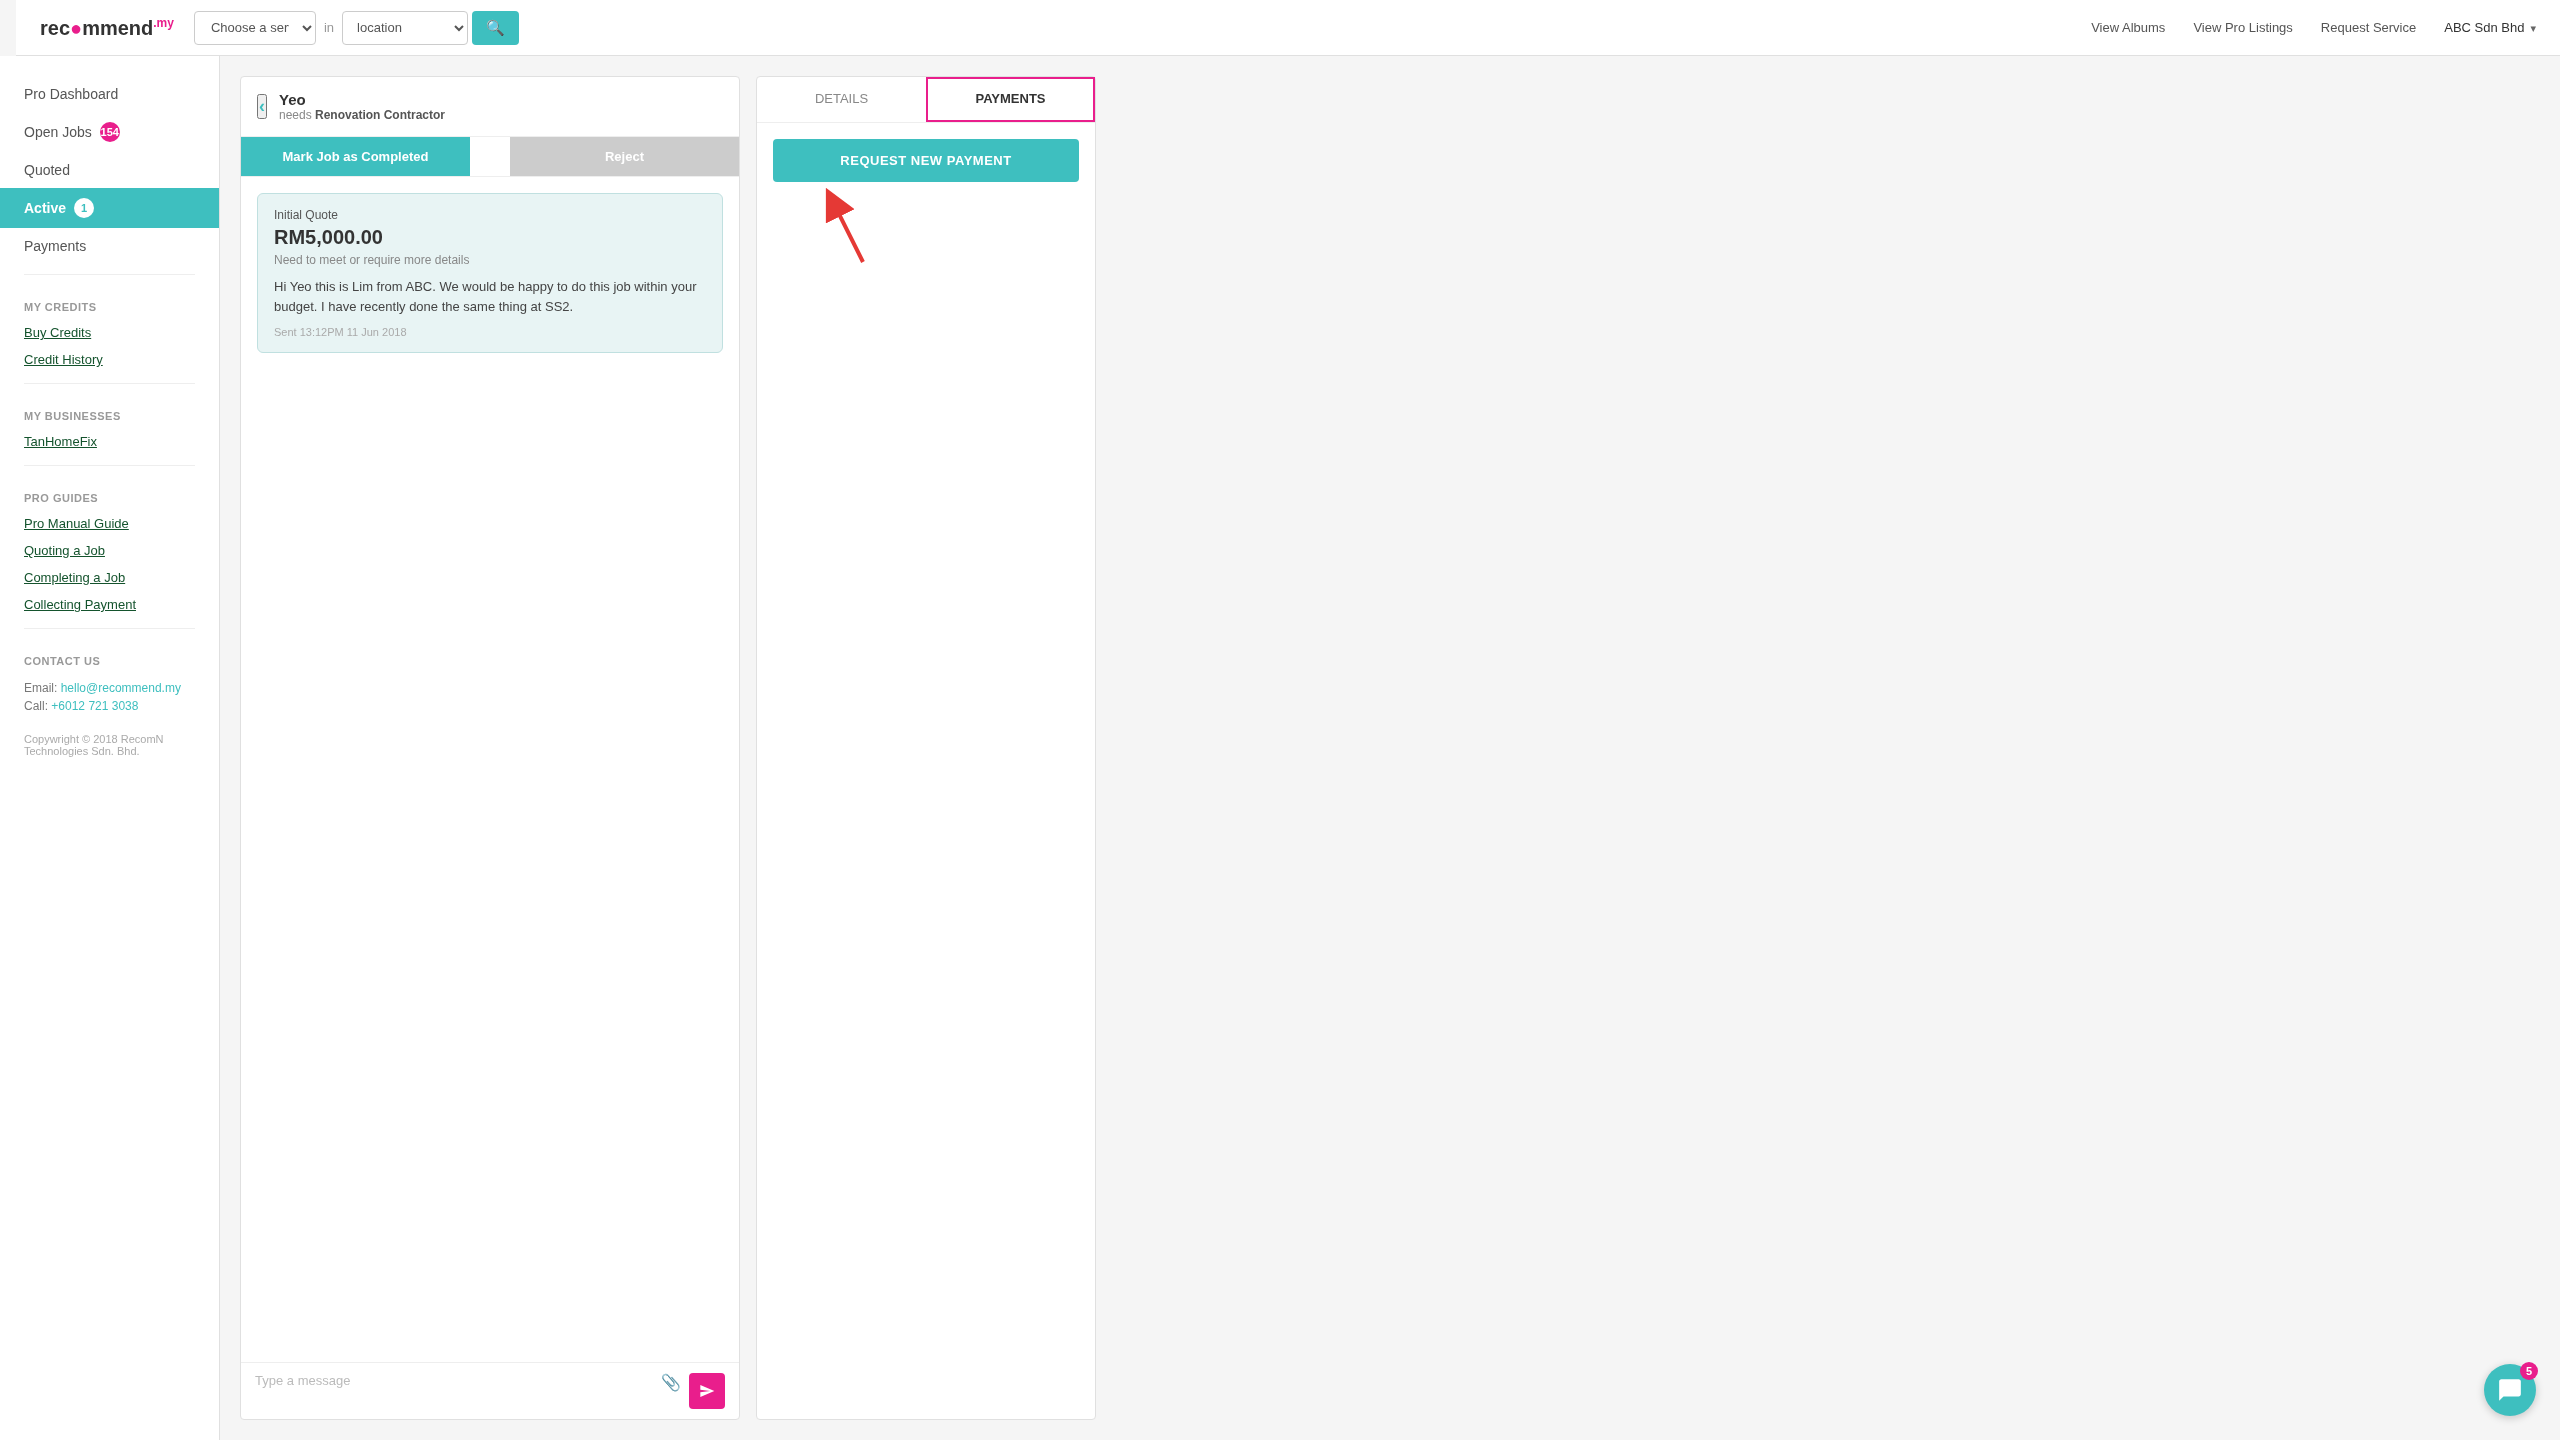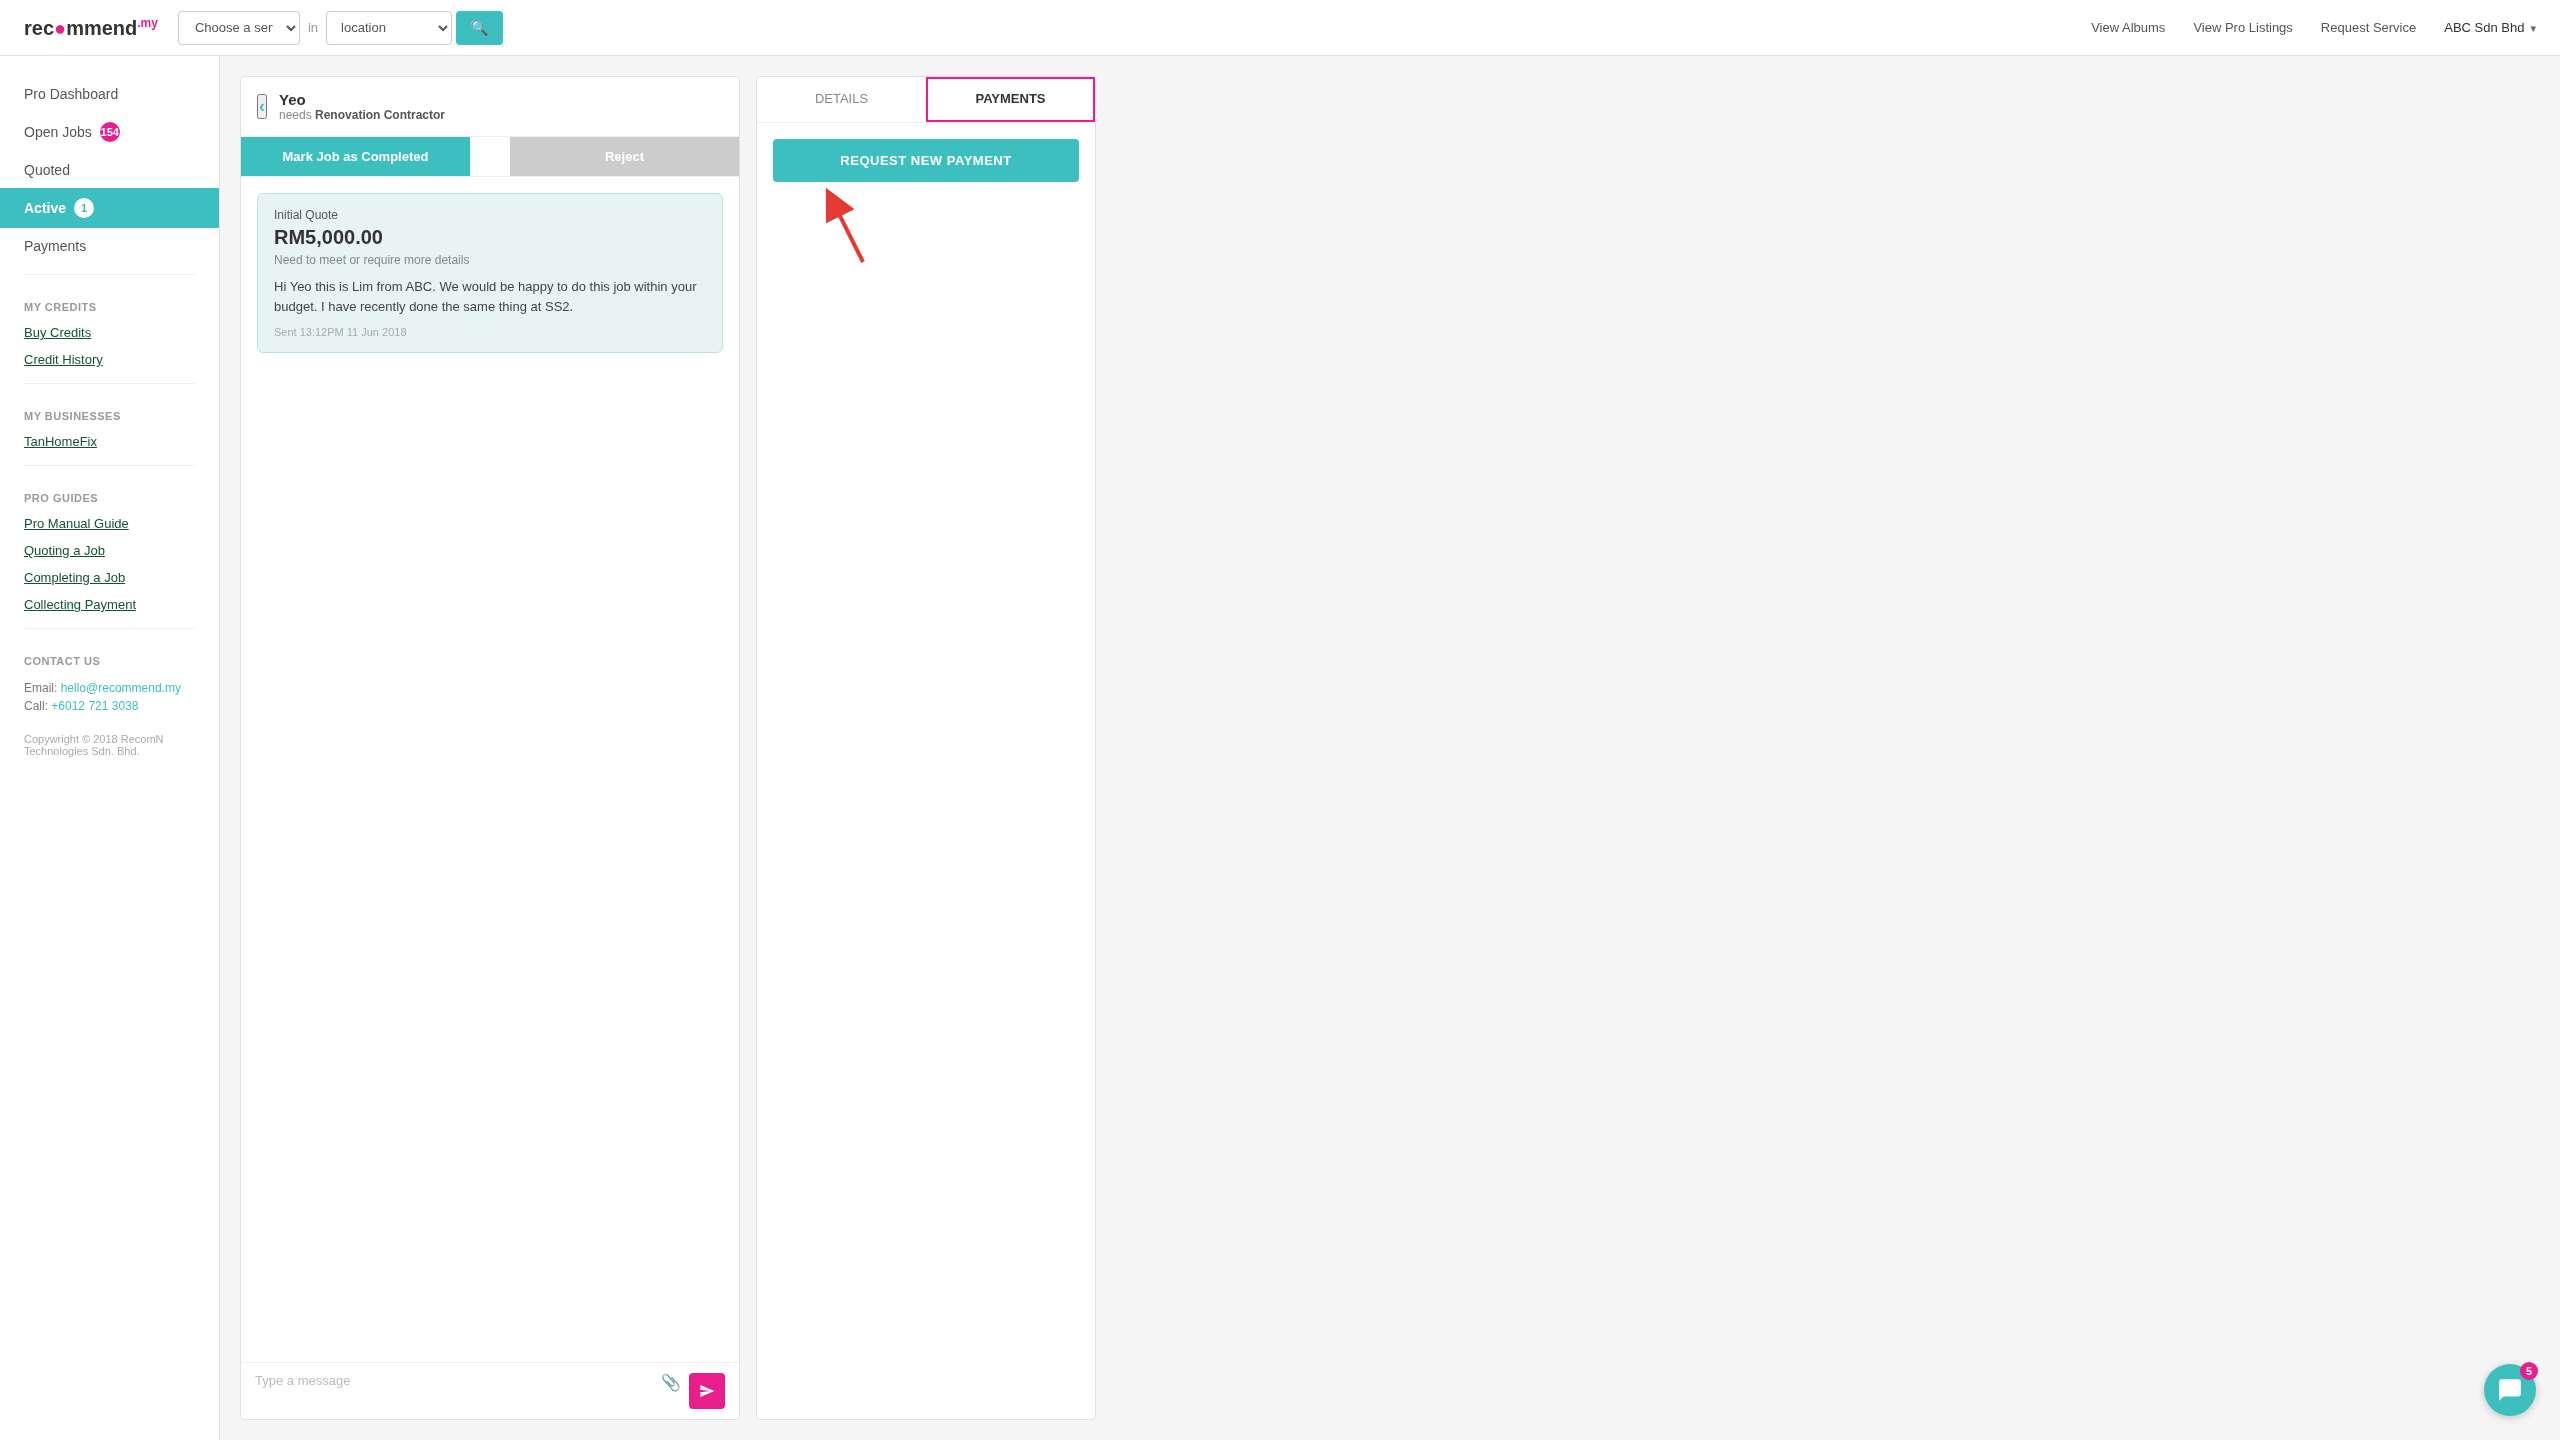--- a/index.html
+++ b/index.html
@@ -7,21 +7,21 @@
 
     
     .header {
       background: #fff;
       border-bottom: 1px solid #e0e0e0;
       display: flex;
       align-items: center;
       padding: 0 24px;
       height: 56px;
       position: fixed;
-      top: 0; left: 0; right: 0;
+      top: 0; left: 16px; right: 0;
       z-index: 100;
     }
     .logo {
       font-size: 20px;
       font-weight: 700;
       color: #333;
       margin-right: 20px;
       white-space: nowrap;
     }
     .logo span.rec { color: #333; }

